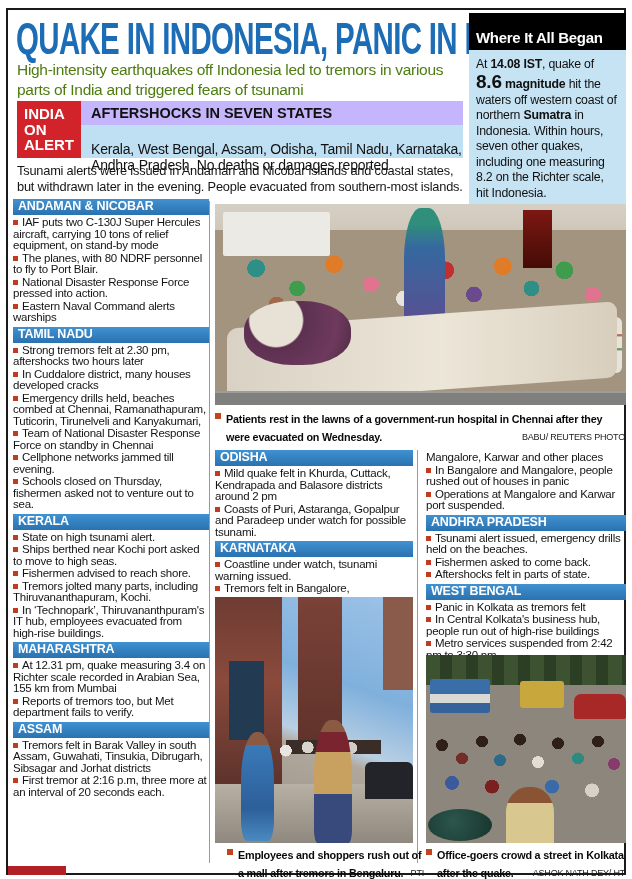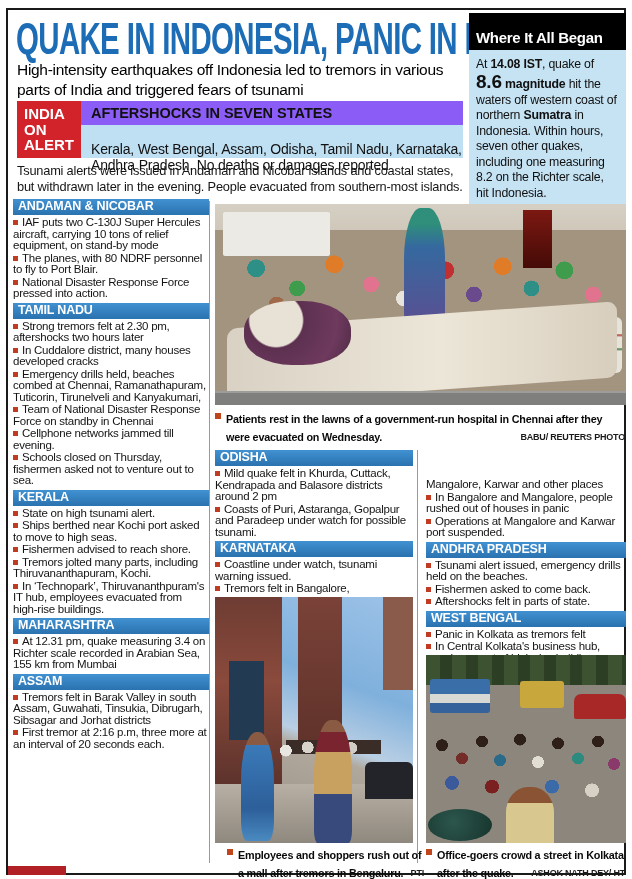--- a/index.html
+++ b/index.html
@@ -3,60 +3,60 @@
 <meta charset="utf-8">
 <style>
   * { margin:0; padding:0; box-sizing:border-box; }
   body { background:#fff; font-family:"Liberation Sans", sans-serif; }
   .page { position:relative; width:632px; height:879px; background:#fff; overflow:hidden; }
   .frame { position:absolute; left:6px; top:8px; width:620px; height:867px; border:2px solid #1a1a1a; }
 
   .title { position:absolute; left:16px; top:17px; font-size:44px; font-weight:bold; color:#1d6db6;
            letter-spacing:-1px; white-space:nowrap; transform:scaleX(0.67); transform-origin:0 0; line-height:1; }
   .subtitle { position:absolute; left:17px; top:60px; width:452px; font-size:15.5px; line-height:1.32;
-              color:#000000; letter-spacing:-0.3px; }
+              color:#4d7c0f; letter-spacing:-0.3px; }
 
   .alert-strip { position:absolute; left:17px; top:101px; width:446px; display:flex; }
   .alert-badge { width:64px; height:57px; background:#d2232a; color:#fff; font-weight:bold;
                  font-size:15px; line-height:15.5px; padding:5px 0 16px 7px; }
   .alert-badge span { display:block; }
   .alert-right { flex:1; display:flex; flex-direction:column; }
-  .after-bar { height:24px; background:#8b5cf6; font-size:14.5px; font-weight:bold; color:#111;
+  .after-bar { height:24px; background:#c4b5fd; font-size:14.5px; font-weight:bold; color:#111;
                padding:4px 0 0 10px; }
   .states-bar { height:33px; background:#bfdff2; font-size:14px; line-height:16px; color:#111;
                 padding:16px 0 0 10px; letter-spacing:-0.2px; }
   .tsunami-note { position:absolute; left:17px; top:163px; width:450px; font-size:12.8px;
                   line-height:1.28; color:#151515; letter-spacing:-0.2px; }
 
   .where-box { position:absolute; left:469px; top:13px; width:157px; }
   .where-title { background:#000; color:#fff; font-weight:bold; font-size:15px; padding:16px 0 4px 7px; letter-spacing:-0.3px; }
   .where-body { background:#c6e3f4; padding:7px 7px 10px 7px; font-size:12.3px; line-height:1.26; color:#101010; letter-spacing:-0.2px; }
   .where-body .b { font-weight:bold; }
   .where-body .big { font-weight:bold; font-size:19px; line-height:1; }
 
   .col { position:absolute; }
   .col-left { left:13px; top:199px; width:196px; }
   .col-mid { left:215px; top:450px; width:198px; }
-  .col-right { left:426px; top:479px; width:200px; }
+  .col-right { left:426px; top:452px; width:200px; }
 
   .sec-h { background:linear-gradient(180deg,#4191d1,#2a72b0); color:#fff; font-weight:bold;
            font-size:12.5px; line-height:13px; padding:1px 0 2px 5px; margin:3px 0 2px 0; letter-spacing:-0.2px; }
   .col .sec-h:first-child, .sec-h.first { margin-top:0; }
   .item { font-size:11.5px; line-height:11.5px; letter-spacing:-0.25px; color:#141414; margin:0 0 1px 0; }
   .blt { display:inline-block; width:5px; height:5px; background:#c13b22; margin:0 4px 1px 0; }
 
   .vdiv { position:absolute; width:1px; background:#9a9a9a; }
   .vdiv1 { left:209px; top:201px; height:662px; }
   .vdiv2 { left:417px; top:450px; height:413px; }
 
   .photo { position:absolute; overflow:hidden; }
   .caption { position:absolute; font-size:10.8px; font-weight:bold; line-height:18px; color:#0a0a0a;
              padding-left:11px; letter-spacing:-0.2px; }
   .cap-blt { position:absolute; left:0; top:3px; width:6px; height:6px; background:#c0451c; }
-  .credit { position:absolute; right:1px; bottom:0; font-size:9px; font-weight:bold; color:#1a1a1a; letter-spacing:-0.2px; }
+  .credit { position:absolute; right:1px; bottom:0; font-size:9px; font-weight:normal; color:#1a1a1a; letter-spacing:-0.2px; }
 
   .red-endbar { position:absolute; left:8px; top:866px; width:58px; height:9px; background:#b02024; }
 
   
   .ph-main { left:215px; top:204px; width:411px; height:201px; background-color:#a39480;
     background-image:
       radial-gradient(circle 9px at 10% 32%, #2e8f86 97%, transparent),
       radial-gradient(circle 8px at 20% 42%, #3f9c4c 97%, transparent),
       radial-gradient(circle 9px at 29% 30%, #e07b28 97%, transparent),
       radial-gradient(circle 8px at 38% 40%, #e2738e 97%, transparent),
@@ -160,38 +160,40 @@
   <div class="where-box">
     <div class="where-title">Where It All Began</div>
     <div class="where-body"><span>At </span><span class="b">14.08 IST</span><span>, quake of </span><span class="big">8.6</span><span class="b"> magnitude</span><span> hit the waters off western coast of northern </span><span class="b">Sumatra</span><span> in Indonesia. Within hours, seven other quakes, including one measuring 8.2 on the Richter scale, hit Indonesia.</span></div>
   </div>
 
   <div class="col col-left">
     <div class="sec-h first">ANDAMAN &amp; NICOBAR</div>
     <p class="item"><span class="blt"></span><span>IAF puts two C-130J Super Hercules aircraft, carrying 10 tons of relief equipment, on stand-by mode</span></p>
     <p class="item"><span class="blt"></span><span>The planes, with 80 NDRF personnel to fly to Port Blair.</span></p>
     <p class="item"><span class="blt"></span><span>National Disaster Response Force pressed into action.</span></p>
+    <p class="item"><span class="blt"></span><span>Eastern Naval Command alerts warships</span></p>
 
     <div class="sec-h">TAMIL NADU</div>
     <p class="item"><span class="blt"></span><span>Strong tremors felt at 2.30 pm, aftershocks two hours later</span></p>
     <p class="item"><span class="blt"></span><span>In Cuddalore district, many houses developed cracks</span></p>
     <p class="item"><span class="blt"></span><span>Emergency drills held, beaches combed at Chennai, Ramanathapuram, Tuticorin, Tirunelveli and Kanyakumari,</span></p>
     <p class="item"><span class="blt"></span><span>Team of National Disaster Response Force on standby in Chennai</span></p>
     <p class="item"><span class="blt"></span><span>Cellphone networks jammed till evening.</span></p>
     <p class="item"><span class="blt"></span><span>Schools closed on Thursday, fishermen asked not to venture out to sea.</span></p>
 
     <div class="sec-h">KERALA</div>
     <p class="item"><span class="blt"></span><span>State on high tsunami alert.</span></p>
     <p class="item"><span class="blt"></span><span>Ships berthed near Kochi port asked to move to high seas.</span></p>
     <p class="item"><span class="blt"></span><span>Fishermen advised to reach shore.</span></p>
     <p class="item"><span class="blt"></span><span>Tremors jolted many parts, including Thiruvananthapuram, Kochi.</span></p>
     <p class="item"><span class="blt"></span><span>In ‘Technopark’, Thiruvananthpuram's IT hub, employees evacuated from high-rise buildings.</span></p>
 
     <div class="sec-h">MAHARASHTRA</div>
     <p class="item"><span class="blt"></span><span>At 12.31 pm, quake measuring 3.4 on Richter scale recorded in Arabian Sea, 155 km from Mumbai</span></p>
+    <p class="item"><span class="blt"></span><span>Reports of tremors too, but Met department fails to verify.</span></p>
 
     <div class="sec-h">ASSAM</div>
     <p class="item"><span class="blt"></span><span>Tremors felt in Barak Valley in south Assam, Guwahati, Tinsukia, Dibrugarh, Sibsagar and Jorhat districts</span></p>
     <p class="item"><span class="blt"></span><span>First tremor at 2:16 p.m, three more at an interval of 20 seconds each.</span></p>
   </div>
 
   <div class="vdiv vdiv1"></div>
   <div class="vdiv vdiv2"></div>
 
   <div class="photo ph-main">

